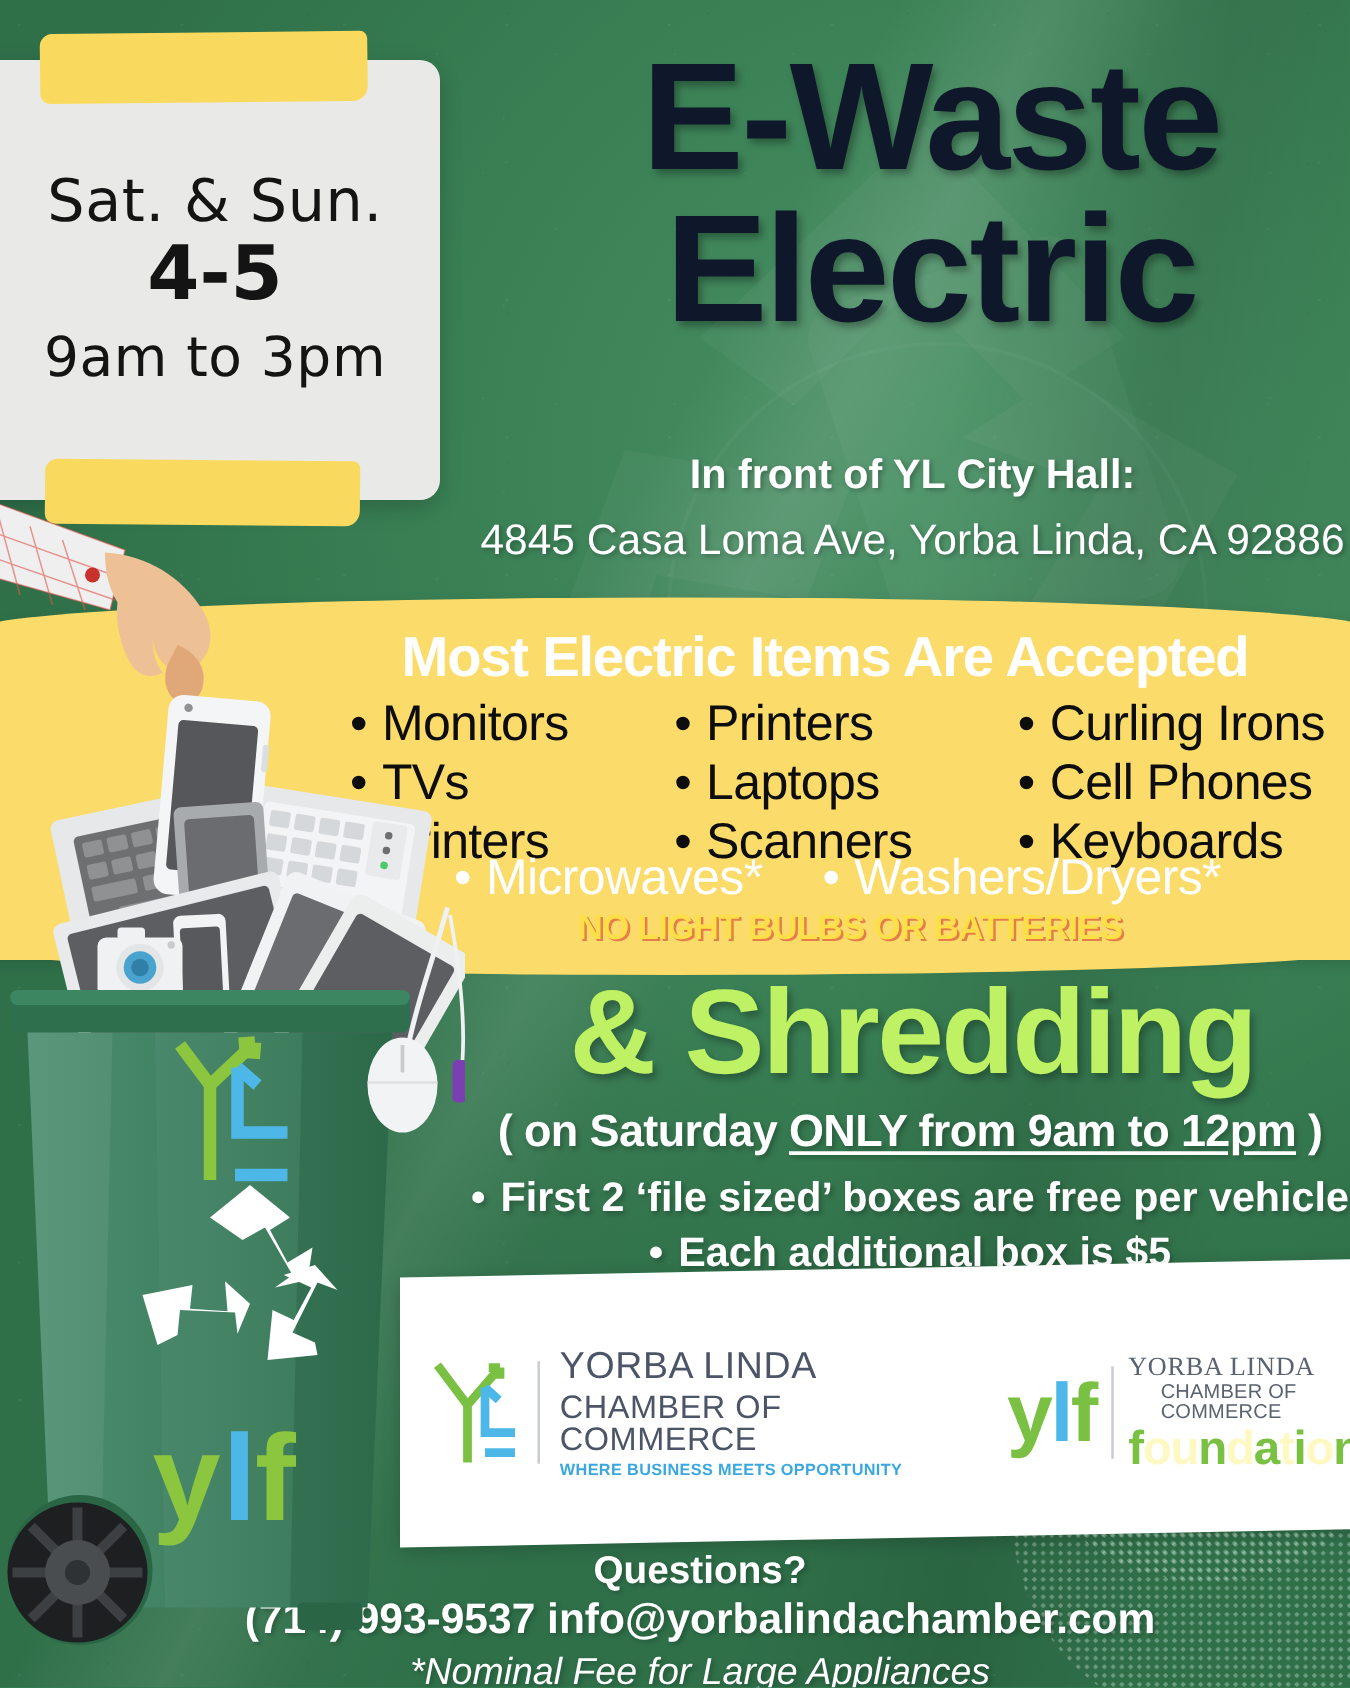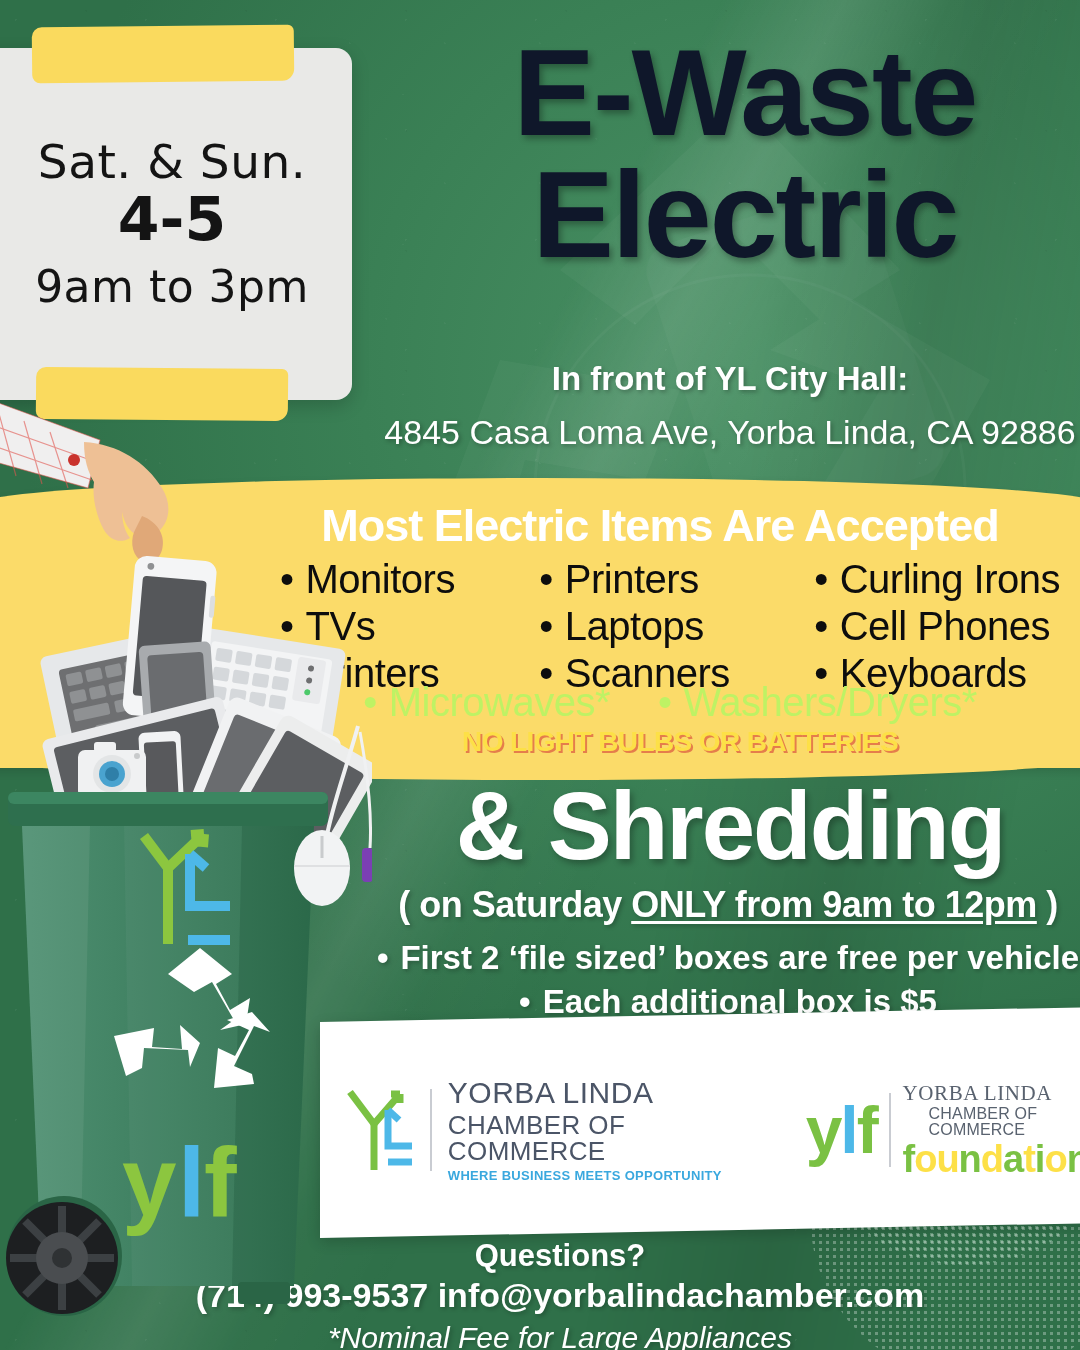--- a/index.html
+++ b/index.html
@@ -151,35 +151,35 @@
   }
   .items-cols ul { list-style:none; }
   .items-cols li {
     font-size:40px; line-height:1.18; white-space:nowrap;
     letter-spacing:-0.5px;
   }
   .items-cols li::before { content:"\2022"; margin-right:12px; }
   .items-row-bottom {
     position:absolute; left:280px; top:680px; width:780px;
     display:flex; justify-content:center; gap:48px;
-    color:#bef264;
+    color:#ffffff;
   }
   .items-row-bottom span { font-size:40px; letter-spacing:-0.5px; white-space:nowrap; }
   .items-row-bottom span::before { content:"\2022"; margin-right:12px; }
   .no-bulbs {
     position:absolute; left:280px; top:726px; width:800px;
     text-align:center; color:#fde047;
     font-weight:bold; font-size:28px; letter-spacing:-0.6px;
     text-shadow: 2px 2px 0 rgba(224,108,70,.85);
   }
 
   
   .shred-title {
     position:absolute; left:380px; top:778px; width:700px;
-    text-align:center; color:#ffffff;
+    text-align:center; color:#bef264;
     font-weight:bold; font-size:96px; line-height:1;
     letter-spacing:-2px;
     text-shadow: 3px 4px 6px rgba(0,0,0,.28);
   }
   .shred-sub {
     position:absolute; left:370px; top:884px; width:716px;
     text-align:center; color:#fff;
     font-weight:bold; font-size:36px; letter-spacing:-0.5px;
     text-shadow: 2px 2px 4px rgba(0,0,0,.25);
   }
@@ -220,21 +220,21 @@
 
   .ylf-logo { display:flex; align-items:center; gap:12px; }
   .ylf-word { font-size:66px; font-weight:bold; line-height:1; letter-spacing:-2px; }
   .ylf-word .g { color:#7ac143; }
   .ylf-word .b { color:#4db8e8; }
   .ylf-divider { width:2px; height:74px; background:#c9ccd2; }
   .ylf-words { line-height:1; }
   .fw1 { font-family:"Liberation Serif", serif; font-size:21px; color:#59626f; letter-spacing:.6px; }
   .fw2 { font-family:"Liberation Sans", sans-serif; font-size:16px; color:#59626f; letter-spacing:.2px; margin-top:2px; padding-left:26px; }
   .fw3 { font-size:38px; font-weight:bold; letter-spacing:-1px; margin-top:2px; }
-  .fw3 .g { color:#7ac143; } .fw3 .b { color:#fde047; }
+  .fw3 .g { color:#7ac143; } .fw3 .b { color:#fef9c3; }
 
   
   .footer {
     position:absolute; left:180px; top:1238px; width:760px;
     text-align:center; color:#fff;
   }
   .f1 { font-size:31px; font-weight:bold; text-shadow:2px 2px 4px rgba(0,0,0,.25); }
   .f2 { font-size:34px; font-weight:bold; margin-top:2px; text-shadow:2px 2px 4px rgba(0,0,0,.25); }
   .f3 { font-size:30px; font-style:italic; margin-top:6px; text-shadow:2px 2px 4px rgba(0,0,0,.25); }
 

